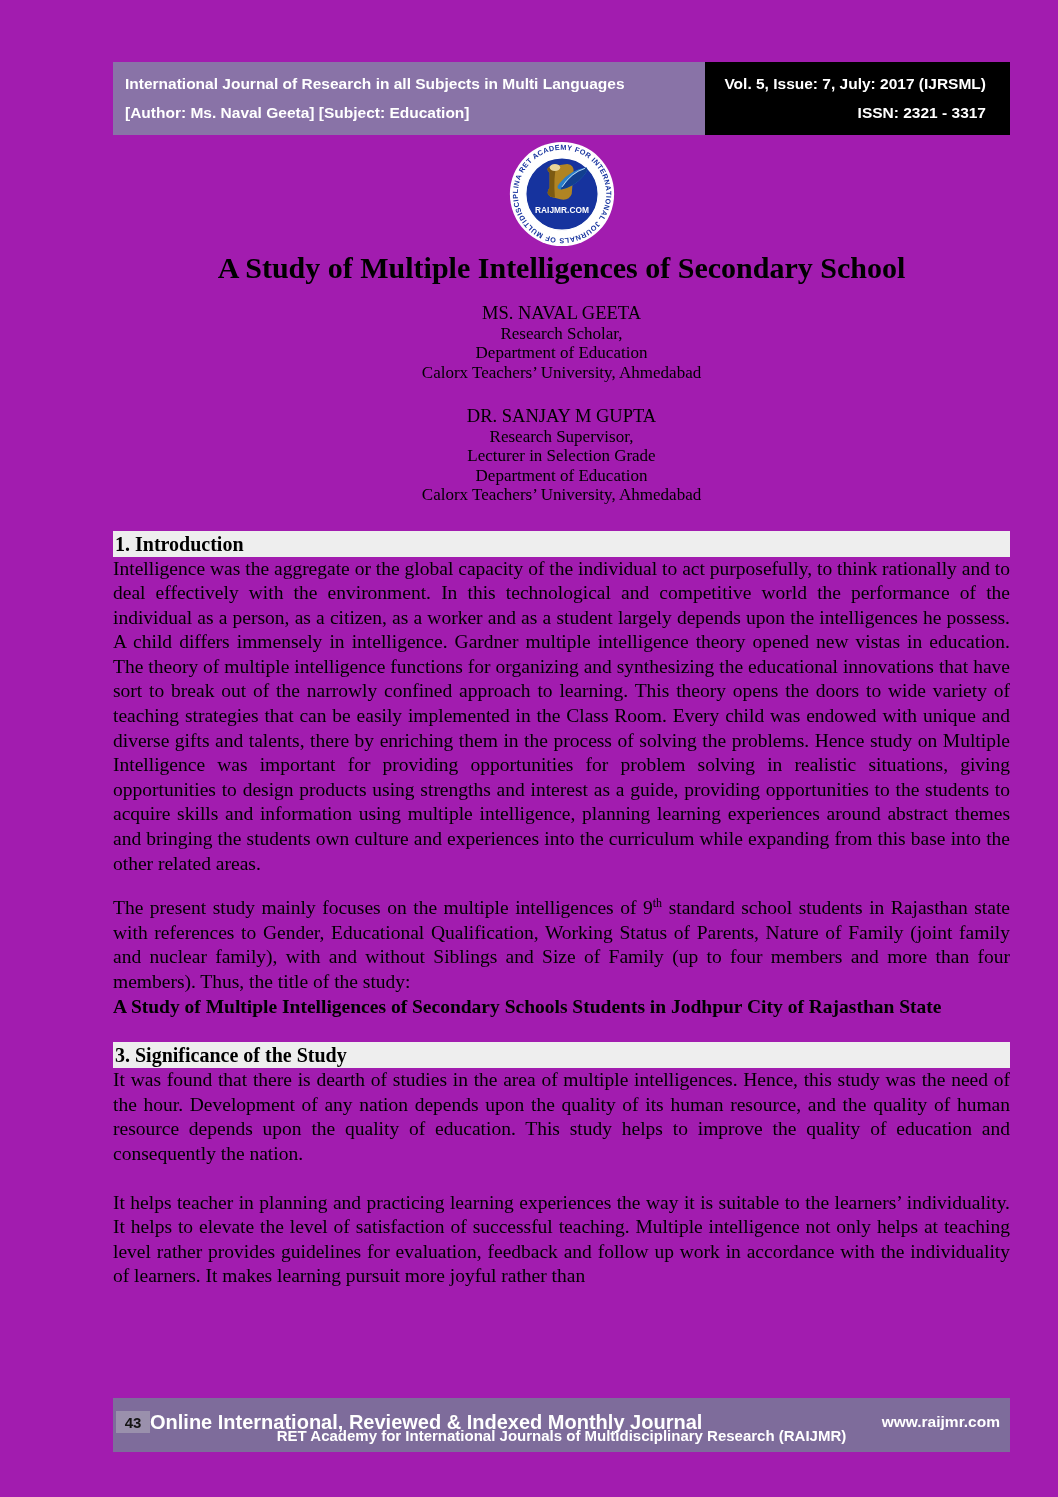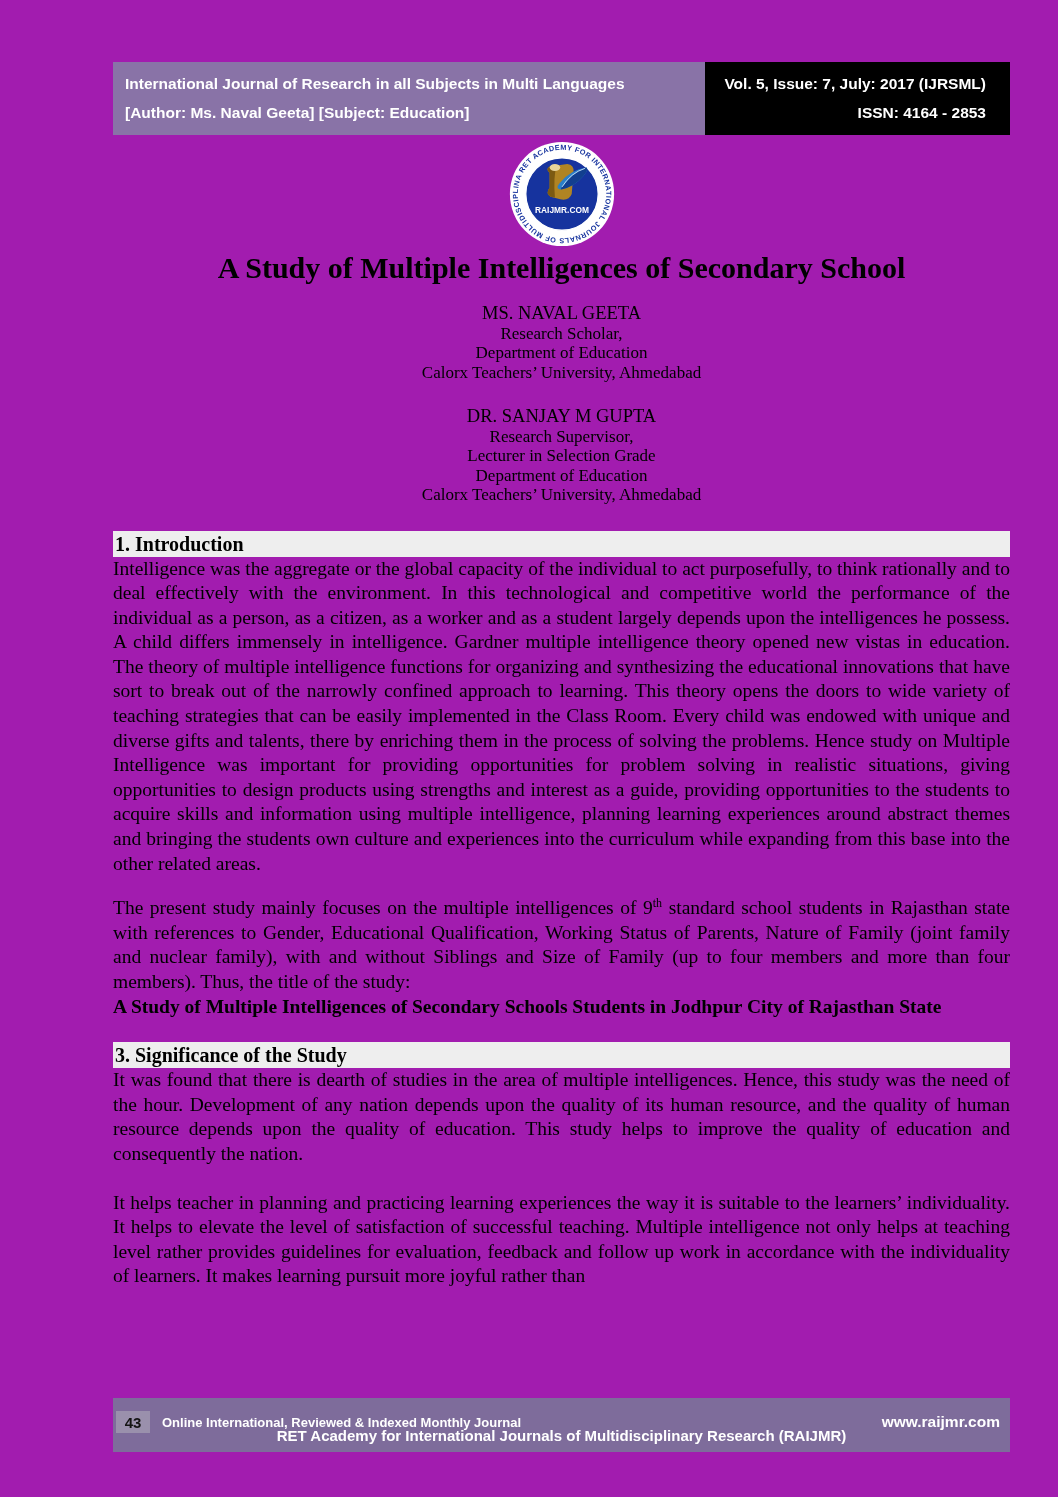--- a/index.html
+++ b/index.html
@@ -62,38 +62,38 @@
     position:absolute; left:113px; top:1398px; width:897px; height:54px;
     background:#7e6c9b; color:#fff;
     font-family:"Liberation Sans", sans-serif; font-weight:bold;
   }
   .ftr-line1 { display:flex; align-items:center; height:28px; padding-top:20px; }
   .page-badge {
     width:34px; height:22px; margin-left:3px; background:#9a90ac; color:#141414;
     display:flex; align-items:center; justify-content:center;
     font-size:15px;
   }
-  .ftr-text1 { margin-left:12px; font-size:13px; }
+  .ftr-text1 { font-size:20px; }
   .ftr-site { margin-left:auto; padding-right:10px; font-size:15.5px; }
   .ftr-line2 { text-align:center; font-size:15px; padding-top:1px; }
 </style>
 </head>
 <body>
 
 <div class="page">
   <div class="content">
 
     <div class="hdr">
       <div class="hdr-left">
         <div>International Journal of Research in all Subjects in Multi Languages</div>
         <div>[Author: Ms. Naval Geeta] [Subject: Education]</div>
       </div>
       <div class="hdr-right">
         <div>Vol. 5, Issue: 7, July: 2017 (IJRSML)</div>
-        <div>ISSN: 4164 - 2853</div>
+        <div>ISSN: 2321 - 3317</div>
       </div>
     </div>
 
     <div class="logo-wrap">
       <svg width="112" height="106" viewBox="0 0 120 120">
         <defs>
           <path id="ringPath" d="M 60,110 A 50,50 0 1,1 60.01,110" transform="rotate(118 60 60)"></path>
         </defs>
         <circle cx="60" cy="60" r="59" fill="#ffffff"></circle>
         <text font-family="Liberation Sans, sans-serif" font-size="8.2" font-weight="bold" fill="#16339e" letter-spacing="0.5">

